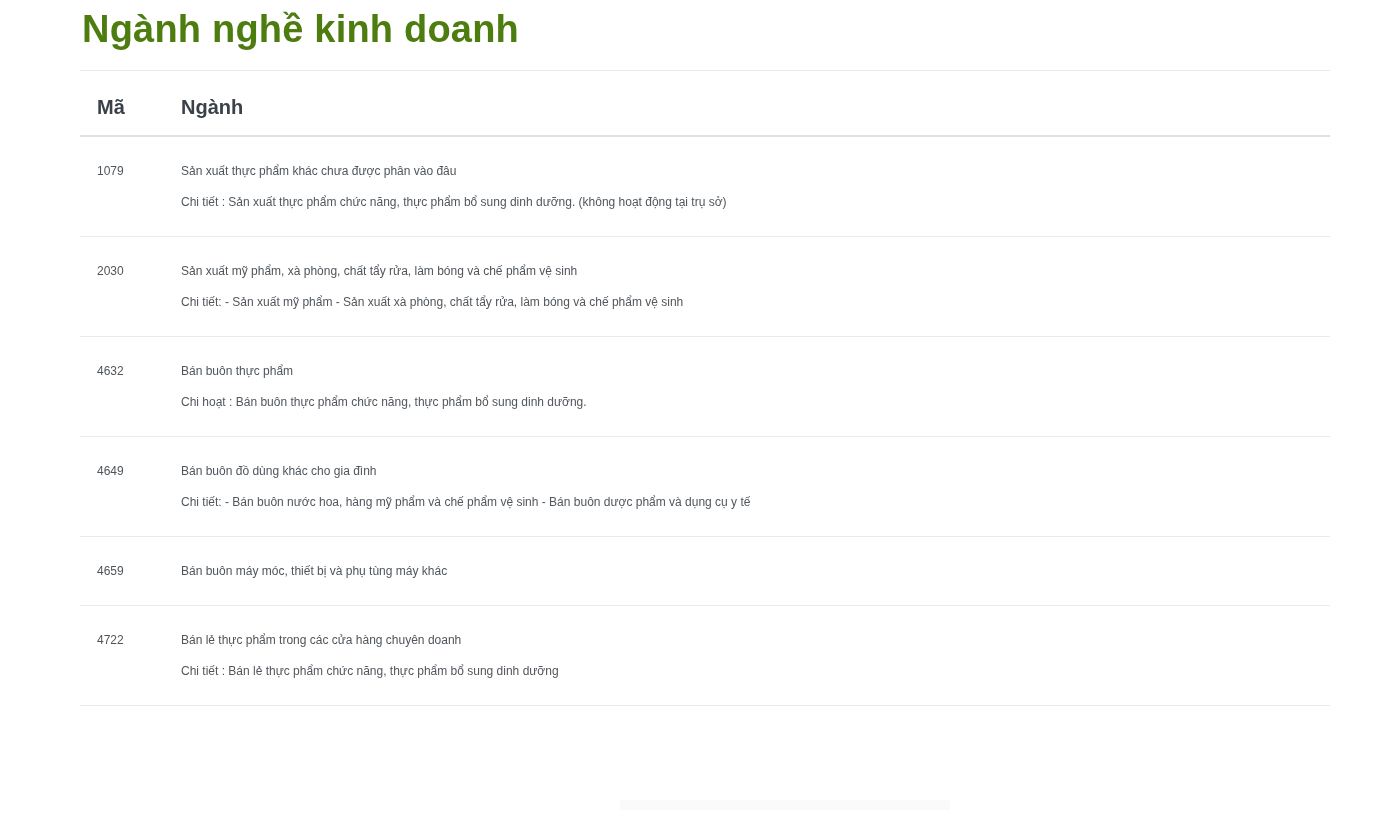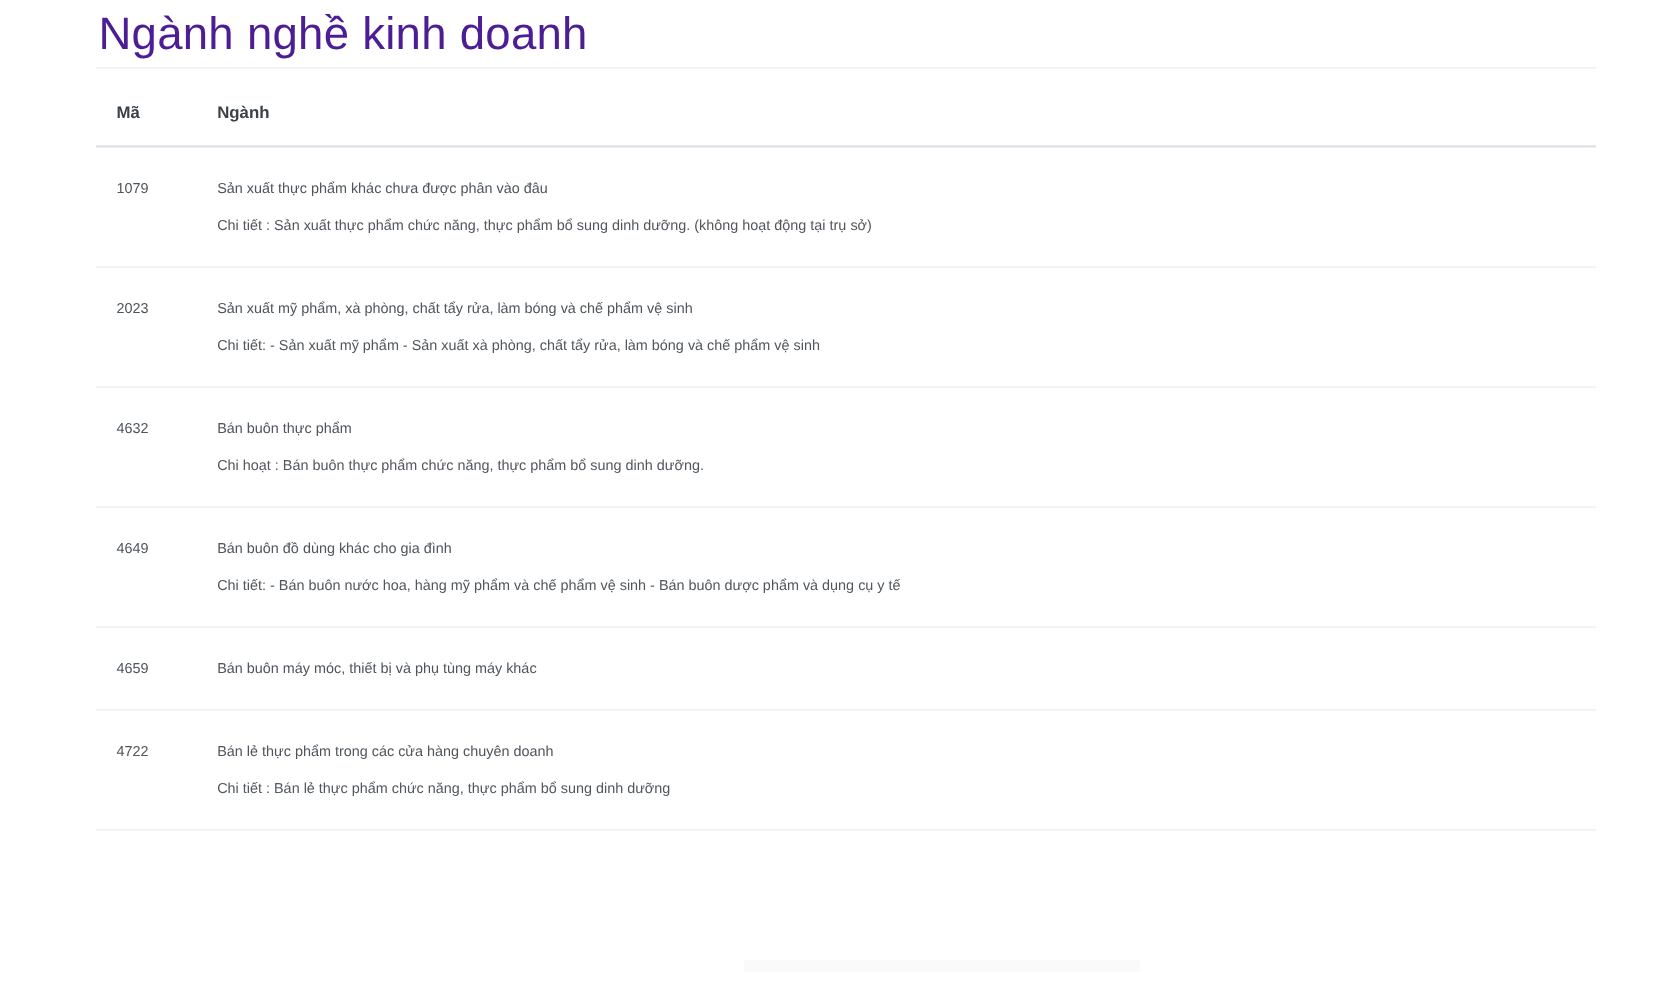--- a/index.html
+++ b/index.html
@@ -15,36 +15,36 @@
     overflow: hidden;
     background: #ffffff;
   }
   .content {
     margin-left: 80px;
     margin-right: 48px;
   }
   h1.page-title {
     padding-top: 8px;
     margin-left: 2px;
-    margin-bottom: 6px;
+    margin-bottom: 20px;
     font-size: 38px;
     line-height: 42px;
-    font-weight: 400;
-    color: #4c1d95;
+    font-weight: 700;
+    color: #4d7c0f;
     letter-spacing: 0.2px;
   }
   .table-wrap {
     border-top: 1px solid #e9ecef;
   }
   .thead {
     display: flex;
     align-items: flex-end;
     padding: 24px 0 16px 0;
     border-bottom: 2px solid #dee2e6;
-    font-size: 14px;
+    font-size: 20px;
     line-height: 24px;
     font-weight: 700;
     color: #3a4148;
   }
   .trow {
     display: flex;
     align-items: flex-start;
     padding: 19px 0 18px 0;
     border-bottom: 1px solid #e9ecef;
     font-size: 12px;
@@ -98,21 +98,21 @@
       <div class="tbody" id="rows">
   <div class="trow">
     <div class="col-code">1079</div>
     <div class="col-name">
       <div class="name-line">Sản xuất thực phẩm khác chưa được phân vào đâu</div>
       <div class="detail-line">Chi tiết : Sản xuất thực phẩm chức năng, thực phẩm bổ sung dinh dưỡng. (không hoạt động tại trụ sở)</div>
     </div>
   </div>
 
   <div class="trow">
-    <div class="col-code">2023</div>
+    <div class="col-code">2030</div>
     <div class="col-name">
       <div class="name-line">Sản xuất mỹ phẩm, xà phòng, chất tẩy rửa, làm bóng và chế phẩm vệ sinh</div>
       <div class="detail-line">Chi tiết: - Sản xuất mỹ phẩm - Sản xuất xà phòng, chất tẩy rửa, làm bóng và chế phẩm vệ sinh</div>
     </div>
   </div>
 
   <div class="trow">
     <div class="col-code">4632</div>
     <div class="col-name">
       <div class="name-line">Bán buôn thực phẩm</div>

